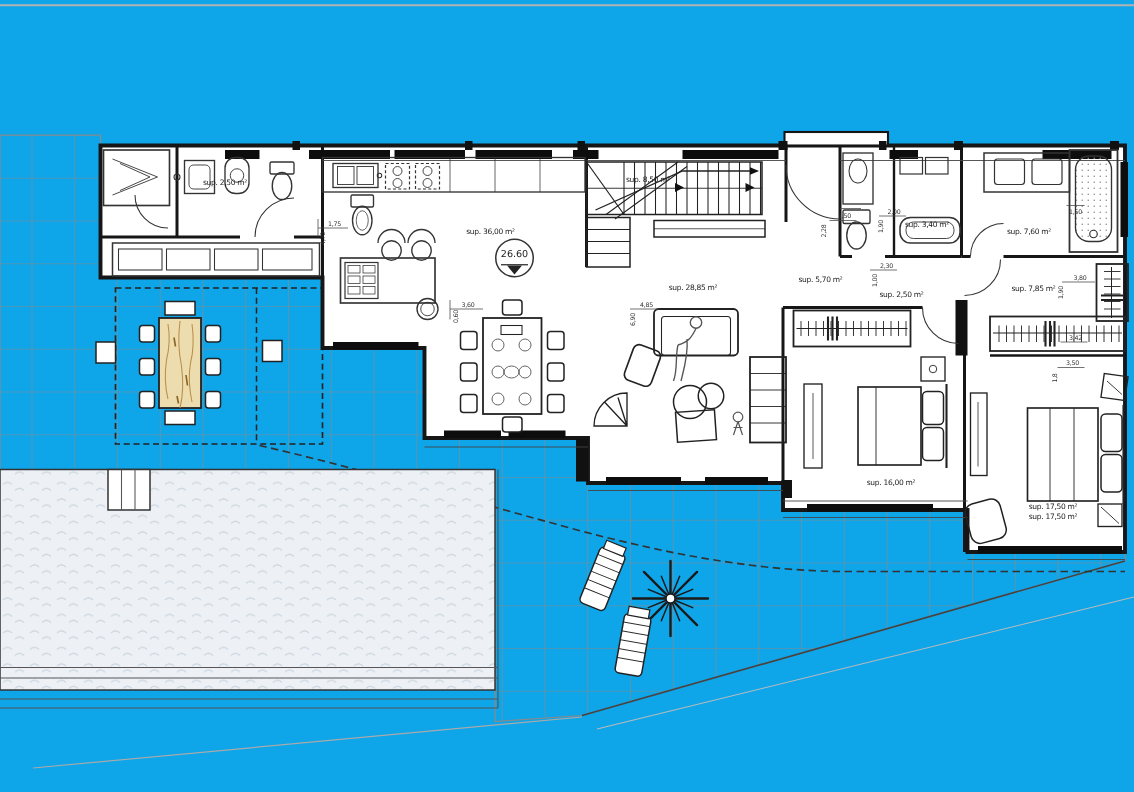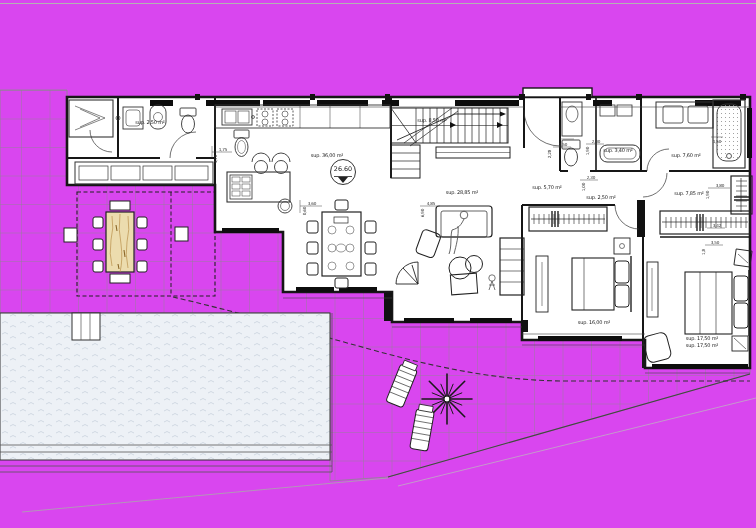--- a/index.html
+++ b/index.html
@@ -1,16 +1,16 @@
 <!DOCTYPE html>
 <html><head>
 <meta charset="utf-8">
 <style>
   html,body{margin:0;padding:0;background:#fff;}
-  .stage{position:relative;width:756px;height:528px;background:#d946ef;overflow:hidden;
+  .stage{position:relative;width:756px;height:528px;background:#0ea5e9;overflow:hidden;
          font-family:"DejaVu Sans",sans-serif;}
   .stage svg{position:absolute;left:0;top:0;}
   #labels{position:absolute;left:0;top:0;width:100%;height:100%;pointer-events:none;}
   .lbl{position:absolute;white-space:nowrap;color:#222;transform:translate(-50%,-50%);}
   .lbl.area{font-size:5px;letter-spacing:-0.2px;}
   .lbl.dim{font-size:4.2px;letter-spacing:-0.2px;color:#333;}
   .lbl.level{font-size:6.4px;color:#1a1a1a;}
 </style>
 </head>
 <body>

